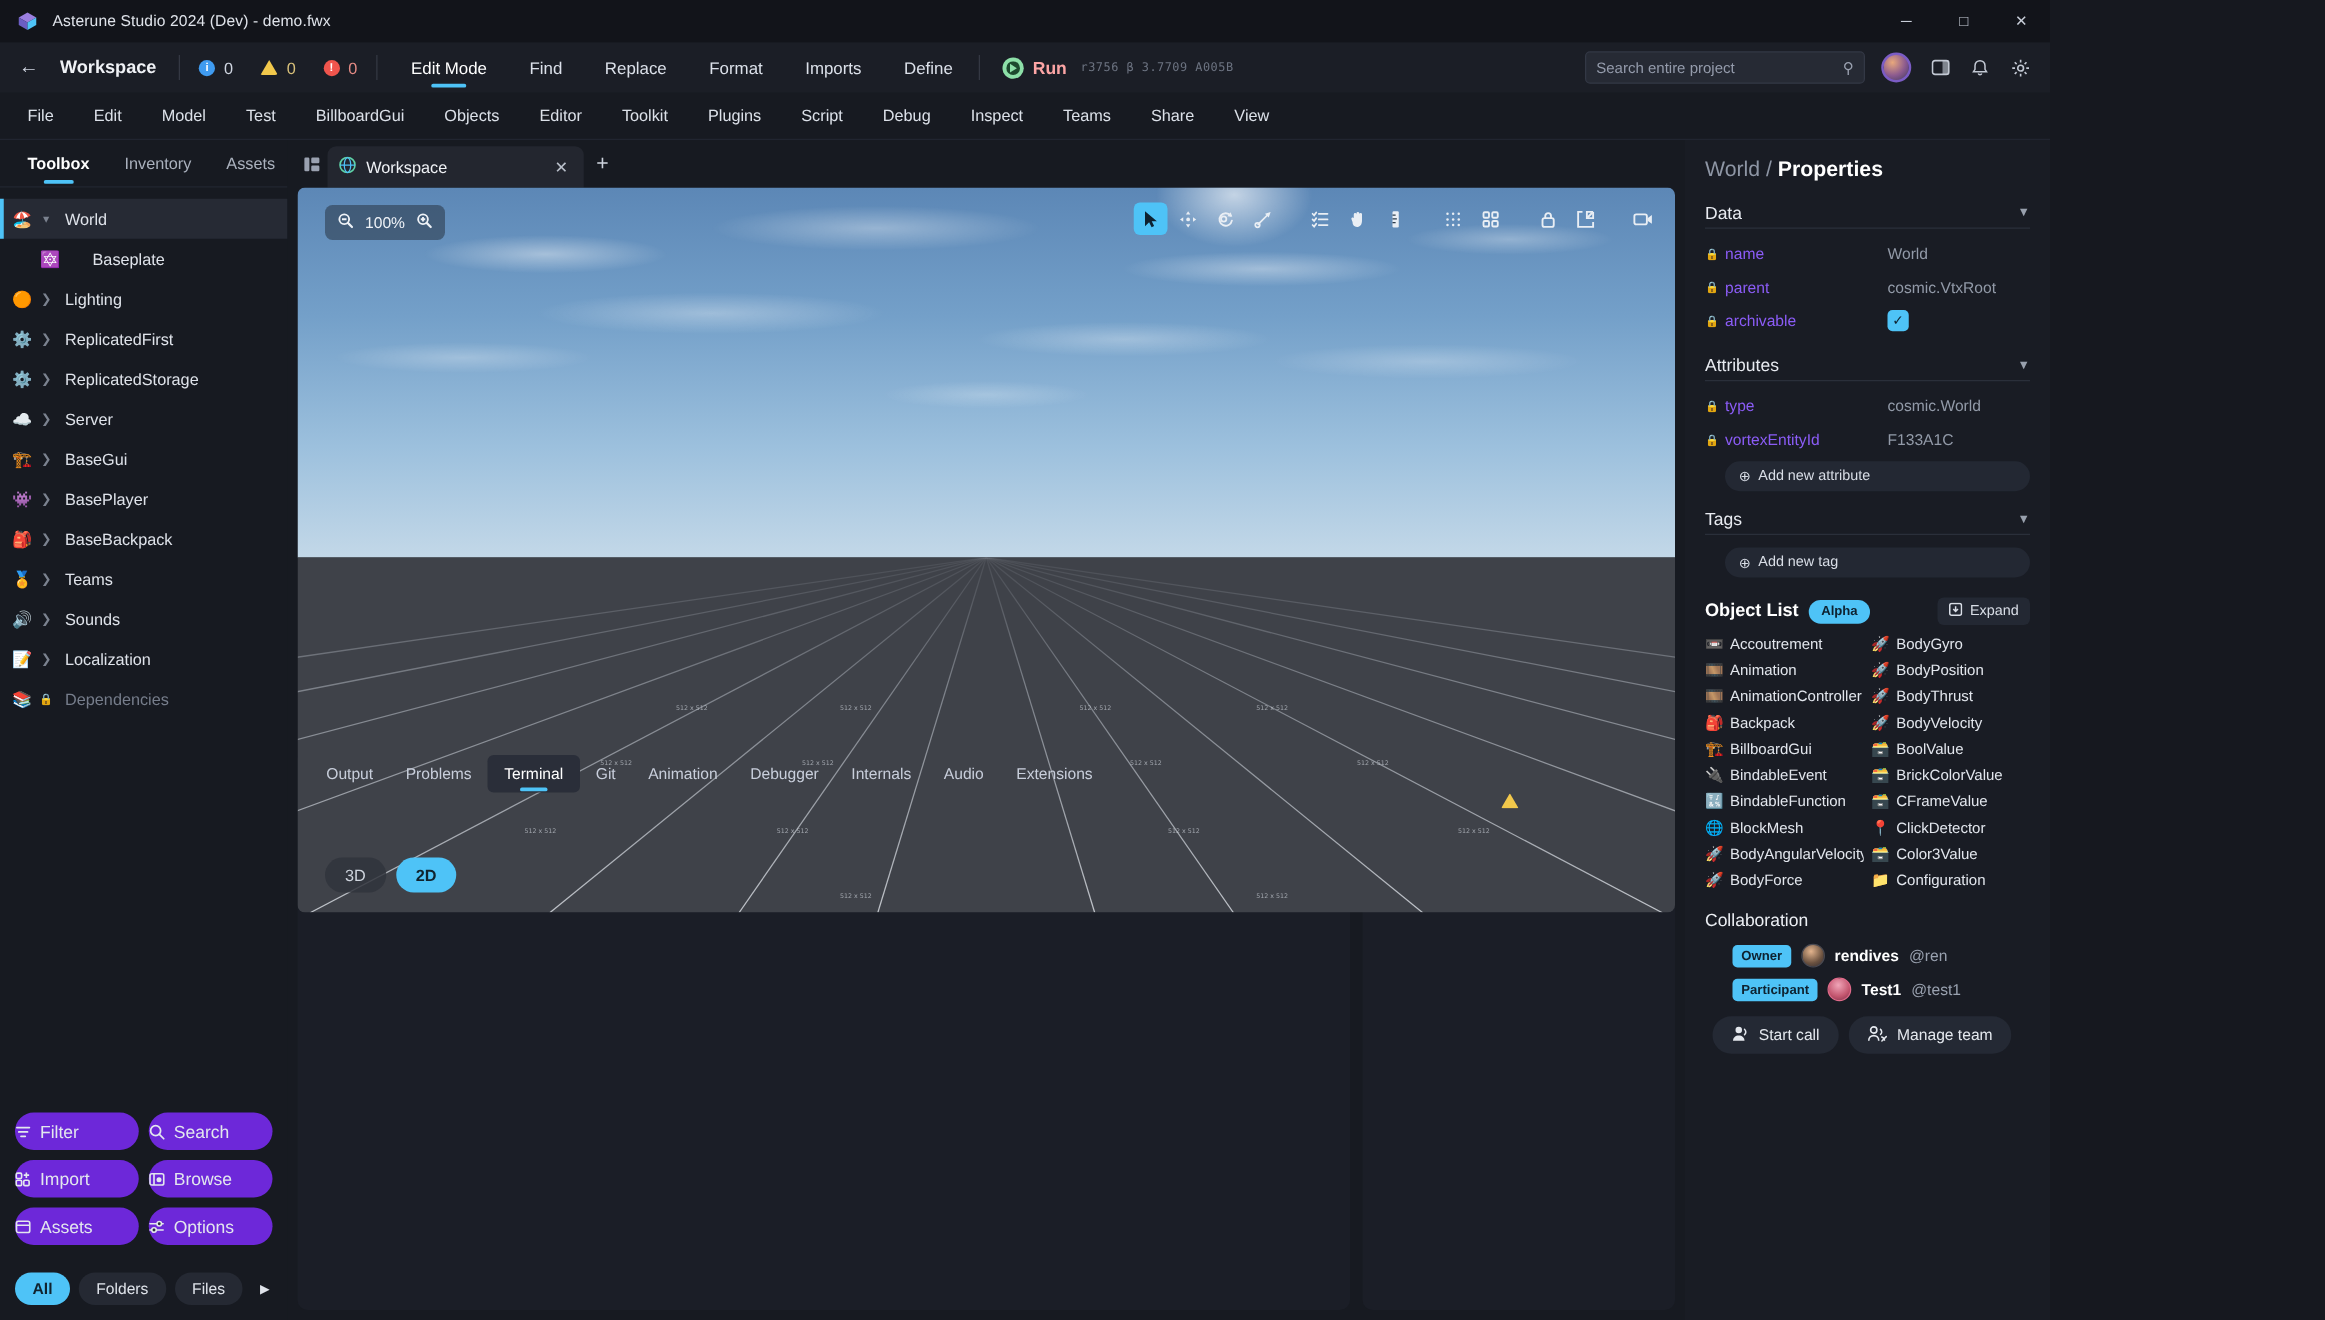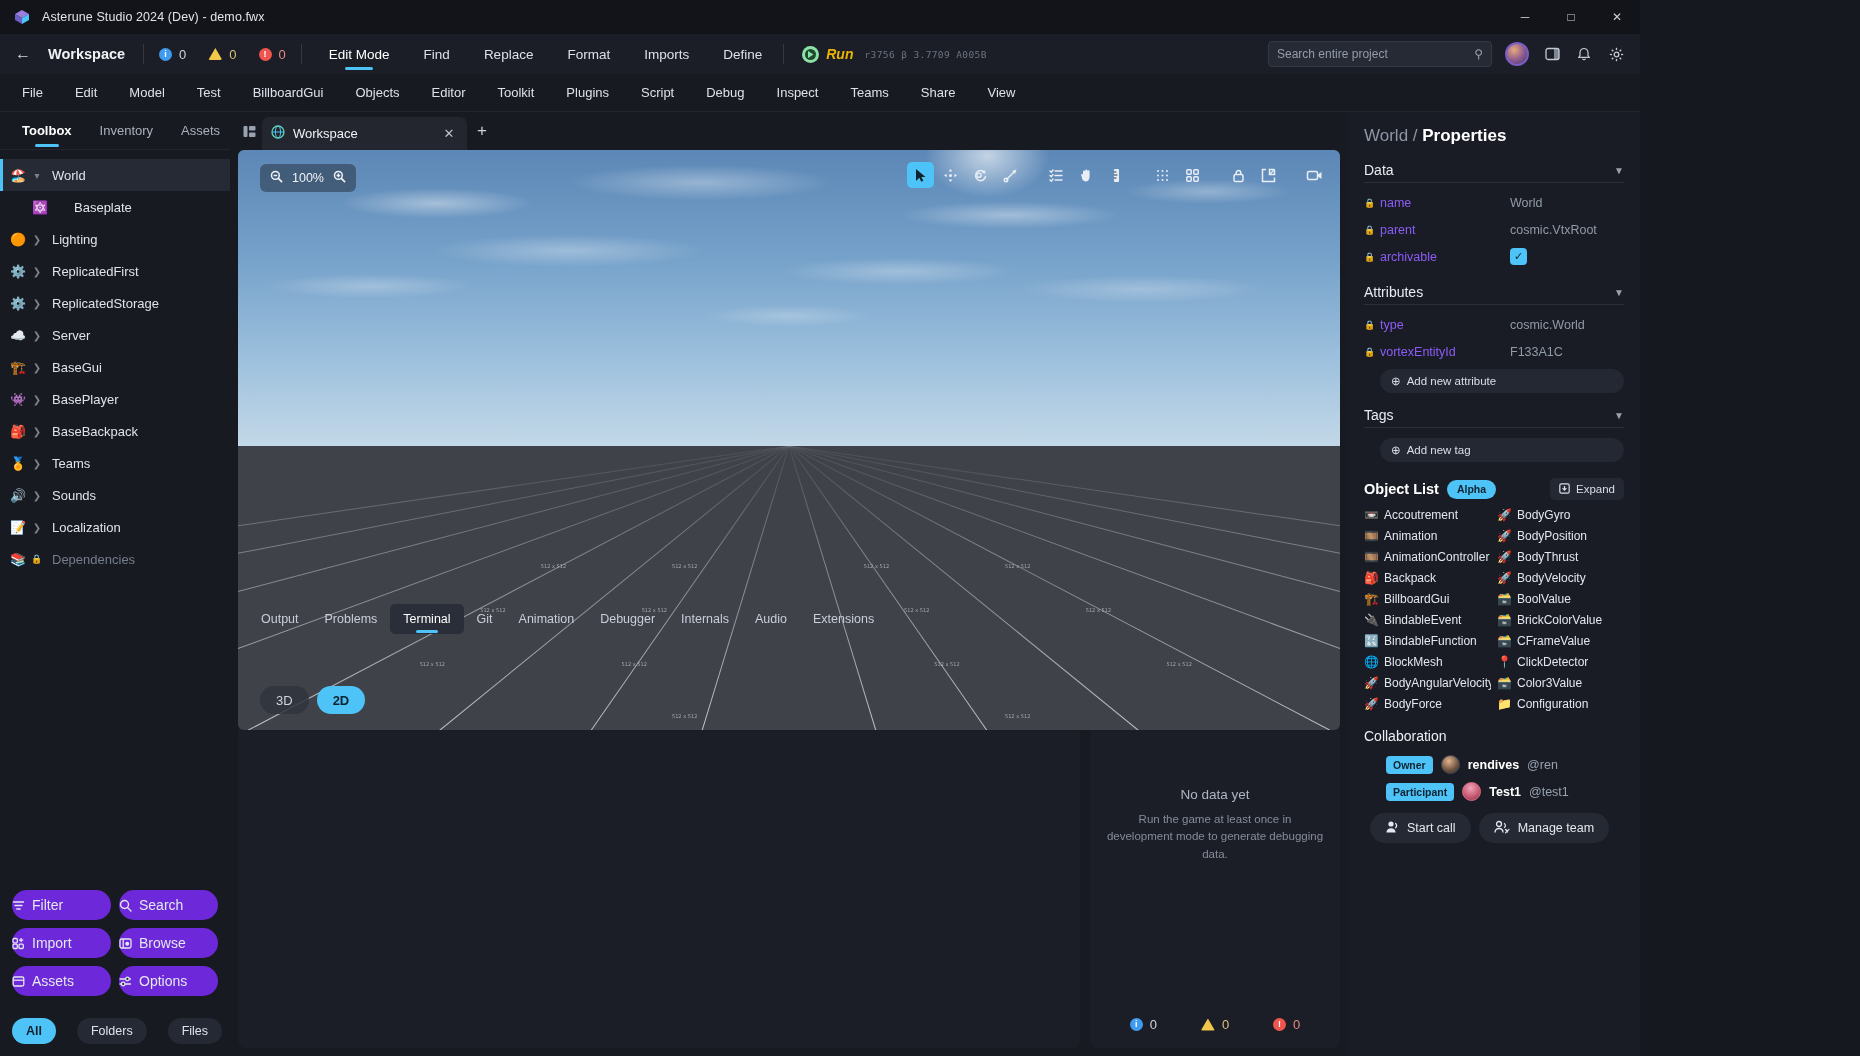--- a/index.html
+++ b/index.html
@@ -41,21 +41,21 @@
   .c-info span.n { color:#cfd5e0; }
   .c-warn span.n { color:#d8c07a; }
   .c-err span.n { color:#e58b85; }
   .menu1-items { display:flex; align-items:center; height:40px; margin-left: 6px; }
   .m1 { font-size:13.5px; color:#dbe0e9; padding: 0 17px; height:40px; display:flex; align-items:center; position:relative; }
   .m1.active { color:#ffffff; }
   .m1.active::after { content:''; position:absolute; left:50%; transform:translateX(-50%); bottom:4px; width:28px; height:3px; border-radius:2px; background:#4ec3f7; }
   .runbox { display:flex; align-items:center; gap:7px; padding: 0 10px 0 14px; }
   .run-ic { width:17px;height:17px;border-radius:50%;background:#8de0a8;display:flex;align-items:center;justify-content:center; }
   .run-ic svg { display:block; }
-  .run-lbl { color:#eab308; font-weight:bold; font-size:14px;font-style:italic; }
+  .run-lbl { color:#fca5a5; font-weight:bold; font-size:14px; }
   .run-meta { font-family:"DejaVu Sans Mono", monospace; font-size:9.5px; color:#6c7381; letter-spacing:.4px; margin-left:4px;}
   .topright { margin-left:auto; display:flex; align-items:center; gap:4px; }
   .searchbox { width:224px; height:26px; background:#262a34; border:1px solid #333845; border-radius:4px;
     display:flex; align-items:center; padding: 0 8px; }
   .searchbox input { flex:1; background:transparent; border:none; outline:none; color:#5eead4; font-size:12px;
     font-family:"Liberation Sans", sans-serif; }
   .searchbox input::placeholder { color:#949bab; }
   .searchbox .sic { color:#9aa1b0; font-size:12px; }
   .avatar-top { width:24px; height:24px; border-radius:50%; margin: 0 5px 0 9px;
     background: radial-gradient(circle at 35% 30%, #e8a87c, #8b5a8f 55%, #3d3a5c);
@@ -82,21 +82,21 @@
   .trow.sel::before { content:''; position:absolute; left:0; top:0; bottom:0; width:3px; background:#4ec3f7; }
   .trow.dim { color:#767d8b; }
   .tico { width:20px; text-align:center; font-size:13px; flex:none; }
   .tcar { width:18px; text-align:center; color:#7b828f; font-size:10px; flex:none; }
   .tlbl { margin-left:6px; }
   .lb-actions { padding: 6px 12px 10px 12px; }
   .act-row { display:flex; gap:8px; margin-bottom:8px; }
   .act { flex:1; height:30px; border-radius:15px; background:#6d28d9; display:flex; align-items:center;
     justify-content:flex-start; gap:7px; font-size:14px; color:#e3e7ee; }
   .act svg { display:block; }
-  .chips { display:flex; align-items:center; gap:21px; padding: 4px 12px 12px 12px; text-align: center; }
+  .chips { display:flex; align-items:center; gap:7px; padding: 4px 12px 12px 12px; text-align: center; }
   .chip { height:26px; padding: 0 14px; border-radius:13px; background:#252933; display:flex; align-items:center;
     font-size:12.5px; color:#dfe3ea; }
   .chip.on { background:#4ec3f7; color:#10232e; font-weight:bold; }
   .chip-arrow { color:#dfe3ea; font-size:10px; margin-left:2px; padding: 0 5px; }
 
   
   .center { flex:1; display:flex; flex-direction:column; min-width:0; background:#171a21; }
   .tabbar { height:38px; display:flex; align-items:flex-end; padding-left:6px; flex:none; }
   .tb-grip { width:26px; height:38px; display:flex; align-items:center; justify-content:center; color:#9aa1b0; }
   .etab { height:33px; min-width:205px; background:#23262f; border-radius:7px 7px 0 0; display:flex;
@@ -758,24 +758,20 @@
         <div class="dbgpanel">
           <div class="dbg-head">
             <span class="dbg-title">Debugger</span>
             <span class="dbg-run">
               <svg width="14" height="14" viewBox="0 0 14 14">
                   <circle cx="7" cy="7" r="5.5" fill="#102430"></circle>
                   <path d="M5.4 4.3 L9.7 7 L5.4 9.7 Z" fill="#fff"></path>
                 </svg>
             </span>
           </div>
-          <div class="dbg-mid">
-            <div class="dbg-nd">No data yet</div>
-            <div class="dbg-sub">Run the game at least once in development mode to generate debugging data.</div>
-          </div>
           <div class="dbg-foot">
             <div class="counter c-info">
               <span class="dotic">i</span>
               <span class="n">0</span>
             </div>
             <div class="counter c-warn">
               <span class="dotic"></span>
               <span class="n">0</span>
             </div>
             <div class="counter c-err">

